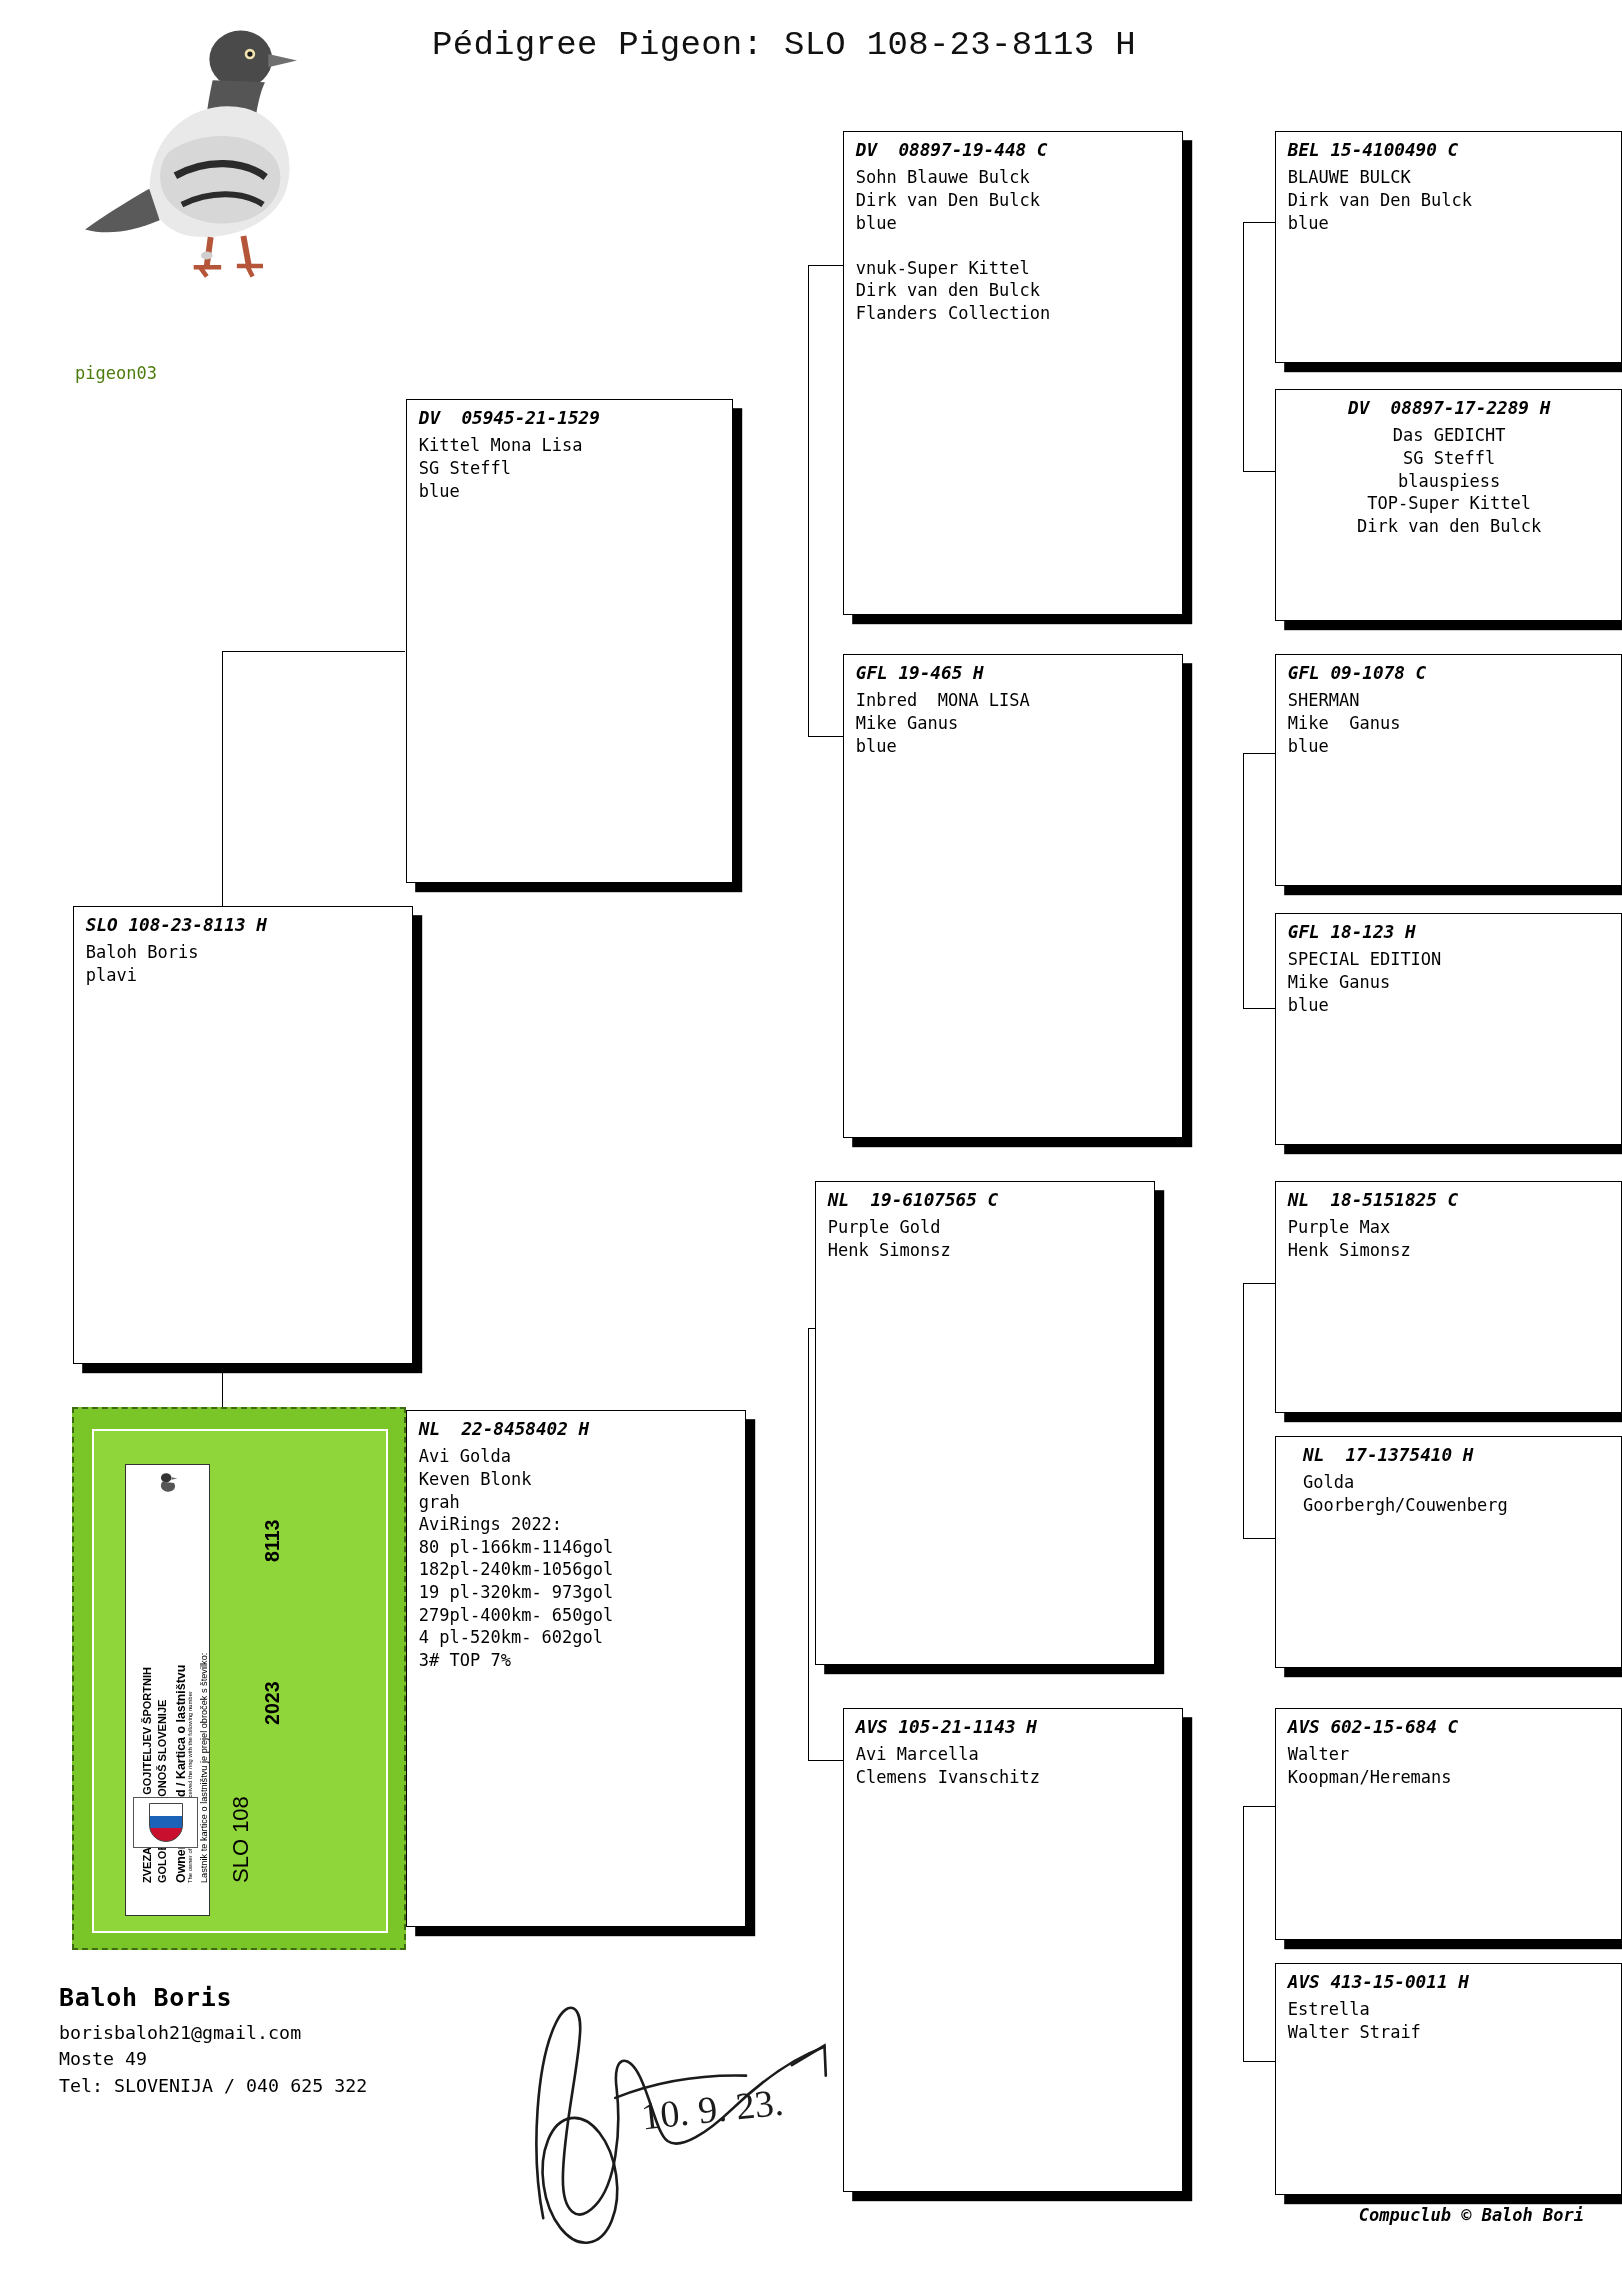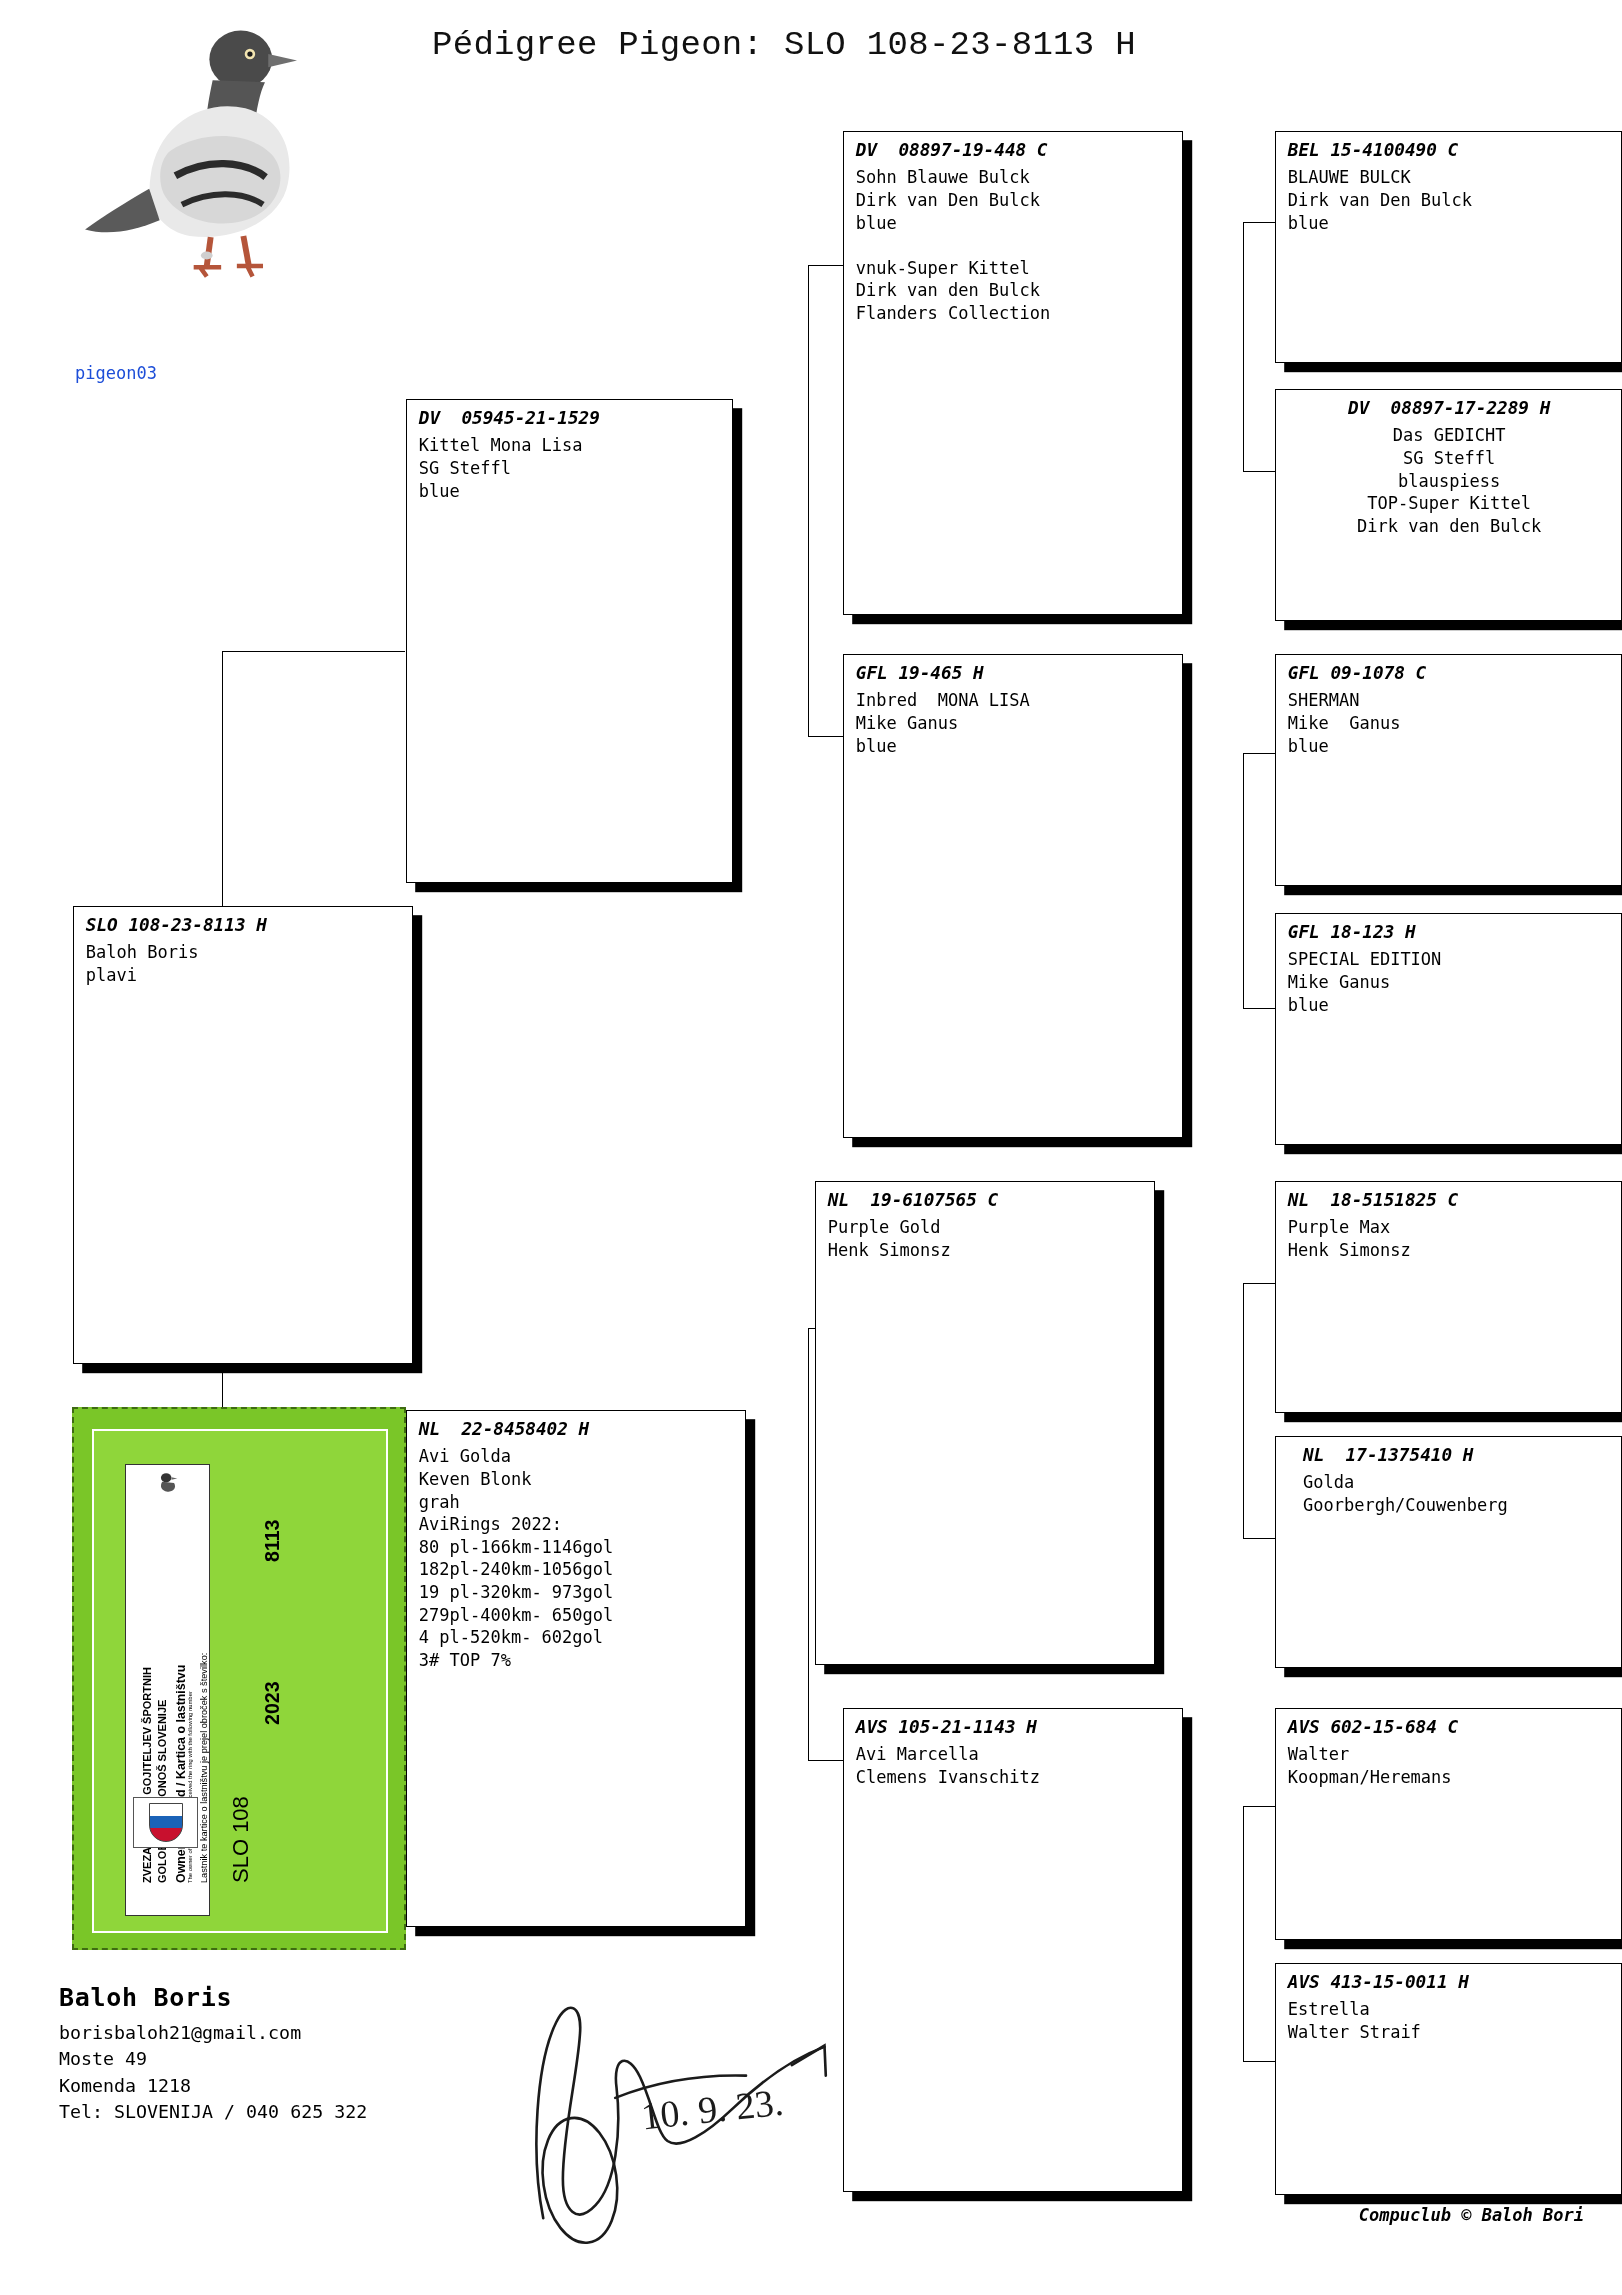--- a/index.html
+++ b/index.html
@@ -43,21 +43,21 @@
     width: 314px;
     height: 301px;
   }
   .photo svg { display:block; }
   .photo-label {
     position: absolute;
     left: 75px;
     top: 363px;
     font-size: 17px;
     font-family: "DejaVu Sans Mono", monospace;
-    color: #1d4ed8;
+    color: #4d7c0f;
   }
 
   
   .box {
     position: absolute;
     background: #ffffff;
     border: 1.3px solid #000000;
     box-sizing: border-box;
     box-shadow: 9.2px 9.2px 0 0 #000000;
     padding: 7.9px 10.5px 6.5px 11.8px;
@@ -397,21 +397,20 @@
       <div class="card-flag">
         <div class="flag-shield"></div>
       </div>
     </div>
   </div>
 
   <div class="owner">
     <div class="owner-name">Baloh Boris</div>
     <div class="owner-line">borisbaloh21@gmail.com</div>
     <div class="owner-line">Moste 49</div>
-    <div class="owner-line">Komenda 1218</div>
     <div class="owner-line">Tel: SLOVENIJA / 040 625 322</div>
   </div>
 
   <div class="signature">
     <svg width="458" height="327" viewBox="0 0 700 500" xmlns="http://www.w3.org/2000/svg">
       <g fill="none" stroke="#1b1b1b" stroke-width="4" stroke-linecap="round">
         <path d="M40 430 C20 330 30 190 60 130 C78 94 100 104 96 150 C92 210 70 300 70 370 C70 420 92 440 120 410 C150 378 160 300 152 230 C146 182 170 176 188 214 C206 252 214 300 230 312 C250 326 290 300 330 262 C372 222 420 186 470 168"></path>
         <path d="M150 246 C210 222 280 210 350 212"></path>
         <path d="M420 196 L470 166 L472 212"></path>
         <ellipse cx="96" cy="372" rx="56" ry="96" transform="rotate(-8 96 372)"></ellipse>

